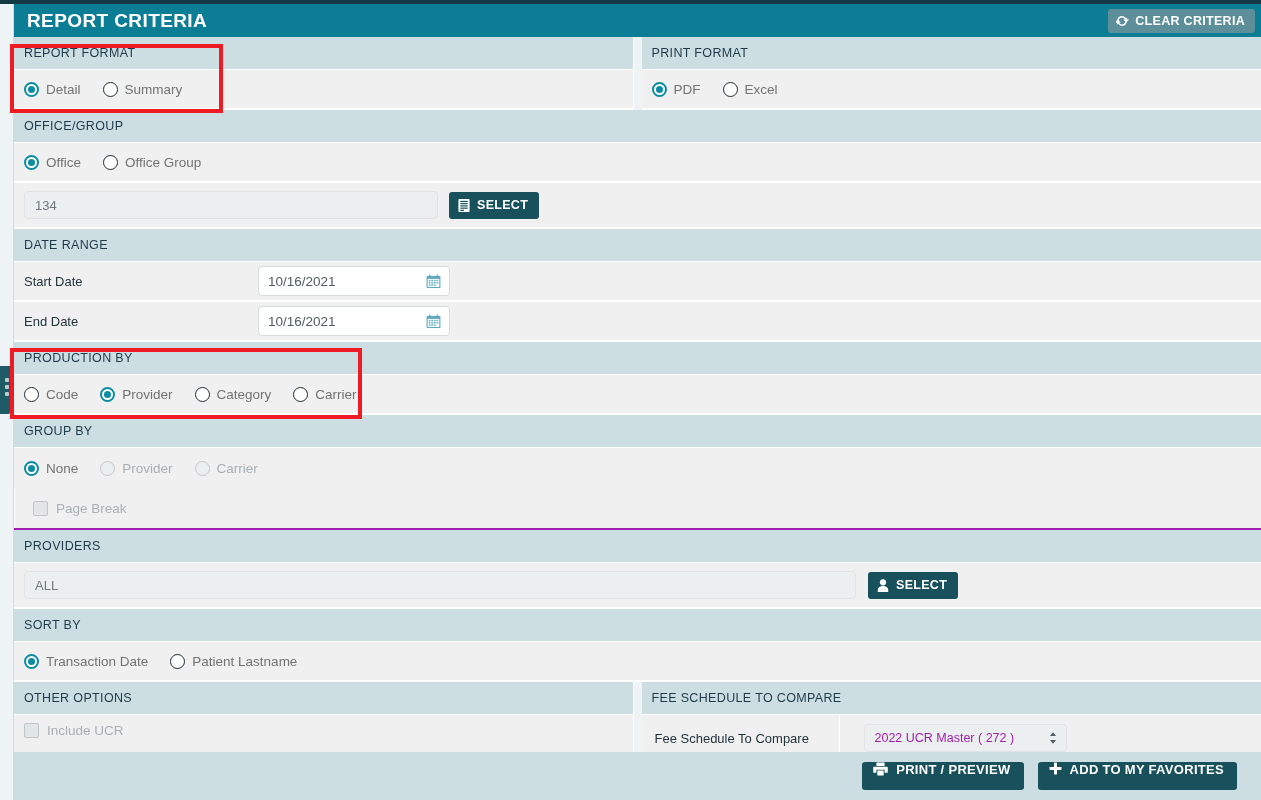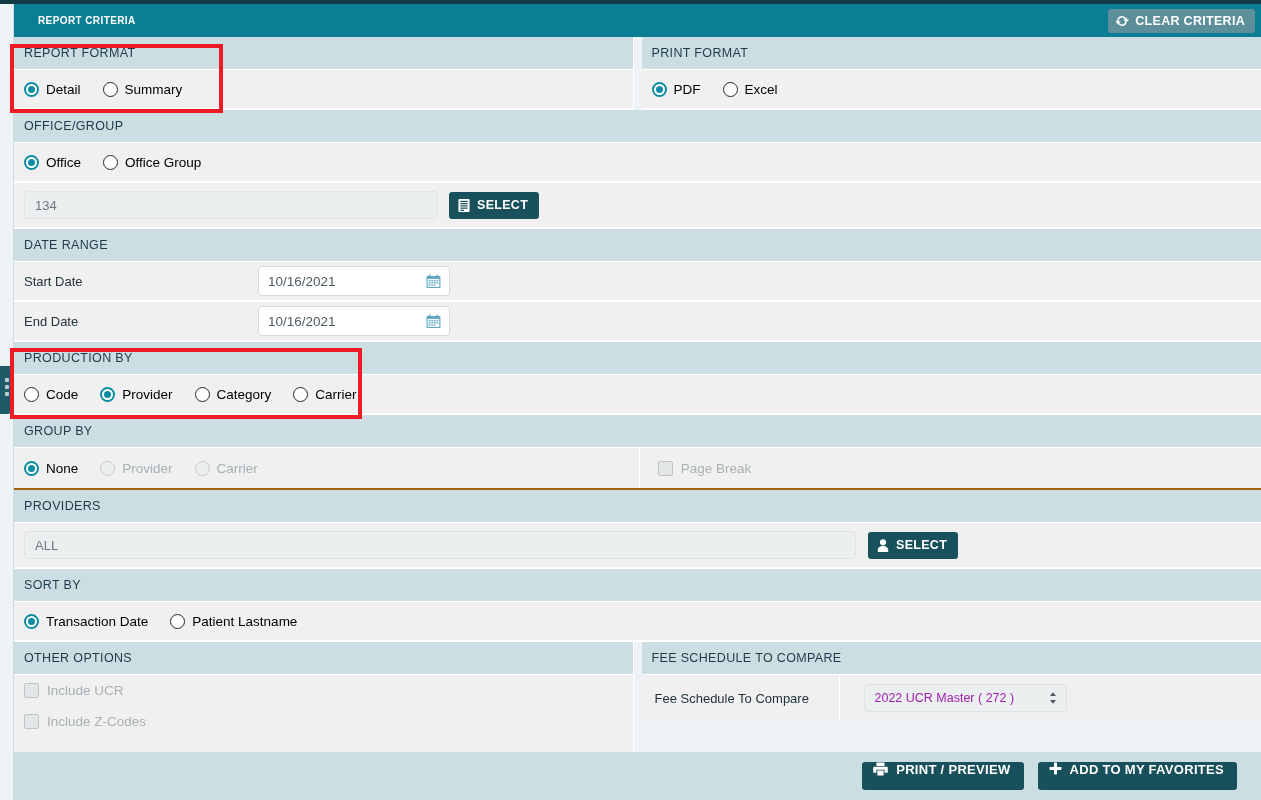--- a/index.html
+++ b/index.html
@@ -36,22 +36,22 @@
   }
   .rail-dots i { display:block; width: 4px; height: 4px; background: #b9ccd2; border-radius: 1px; }
 
   
   .header {
     position: absolute; left: 14px; top: 4px; width: 1247px; height: 33px;
     background: #0b7d95;
     display: flex; align-items: center;
   }
   .header-title {
-    color: #ffffff; font-size: 10px; font-weight: 700; letter-spacing: .4px;
-    margin-left: 24px;
+    color: #ffffff; font-size: 19px; font-weight: 700; letter-spacing: .4px;
+    margin-left: 13px;
   }
   .clear-btn {
     position: absolute; right: 6px; top: 5px; height: 24px;
     background: #5d8f9a; border: none; border-radius: 3px;
     color: #fff; font-family: inherit; font-size: 12.5px; font-weight: 700;
     letter-spacing: .3px; padding: 0 10px 0 8px;
     display: flex; align-items: center; gap: 6px; cursor: pointer;
   }
   .ico { flex: none; display: inline-block; line-height: 0; }
 
@@ -89,21 +89,21 @@
   .radio {
     width: 15px; height: 15px; border-radius: 50%;
     border: 2px solid #0b8ca3; background: #fff;
     display: flex; align-items: center; justify-content: center; flex: none;
   }
   .radio.on::after {
     content: ""; width: 7px; height: 7px; border-radius: 50%; background: #0b8ca3;
   }
   .radio.off { border-color: #1d2b33; border-width: 1.6px; }
   .radio.dis { border-color: #c4c9cc; border-width: 1.6px; background: #eceff0; }
-  .opt-label { color: #000000; font-size: 13.5px; }
+  .opt-label { color: #737373; font-size: 13.5px; }
   .opt-label.dis { color: #a7b0b5; }
   .opt.dis { cursor: default; }
 
   
   .cbox {
     width: 15px; height: 15px; flex: none;
     border: 1px solid #bfc6c9; background: #e3e6e7; border-radius: 2px;
   }
   .chk-opt { display: flex; align-items: center; gap: 8px; }
   .chk-label { color: #a9b1b5; font-size: 13.5px; }
@@ -130,21 +130,21 @@
   }
   .selectbox {
     width: 203px; height: 28px; background: #eceff0;
     border: 1px solid #dfe3e5; border-radius: 4px;
     display: flex; align-items: center; justify-content: space-between;
     padding: 0 8px 0 10px;
     color: #a21caf; font-size: 12.5px;
   }
 
   
-  .row-split { display: flex; width: 100%; background: #f0f0f0; border-bottom: 2px solid #a16207; }
+  .row-split { display: flex; width: 100%; background: #f0f0f0; border-bottom: 2px solid #a21caf; flex-direction: column; }
   .rs-a { flex: 1; display: flex; align-items: center; padding-left: 10px; min-height: 40px; }
   .rs-b { width: 49.9%; display: flex; align-items: center; padding-left: 18px;
           min-height: 40px; border-left: 1px solid #ffffff; }
 
   
   .footer {
     position: absolute; left: 14px; top: 752px; width: 1247px; height: 48px;
     background: #cddee2;
     display: flex; align-items: center; justify-content: flex-end;
     padding-right: 24px; gap: 14px;

